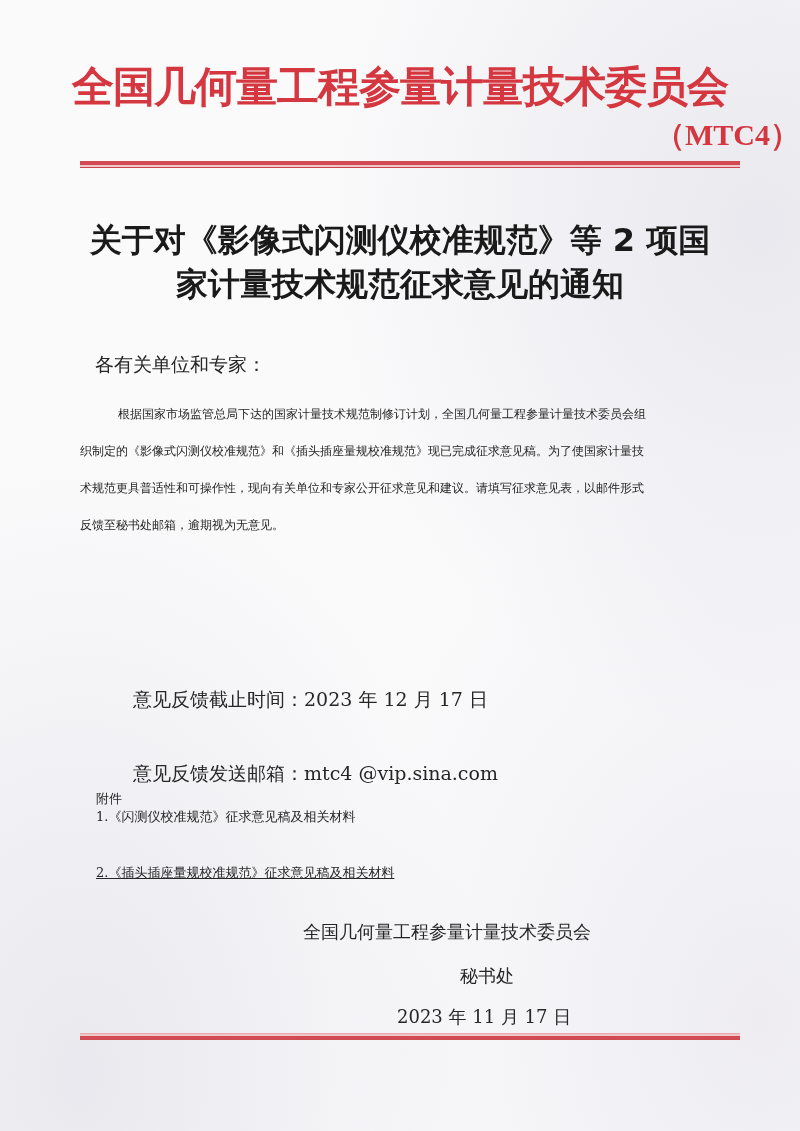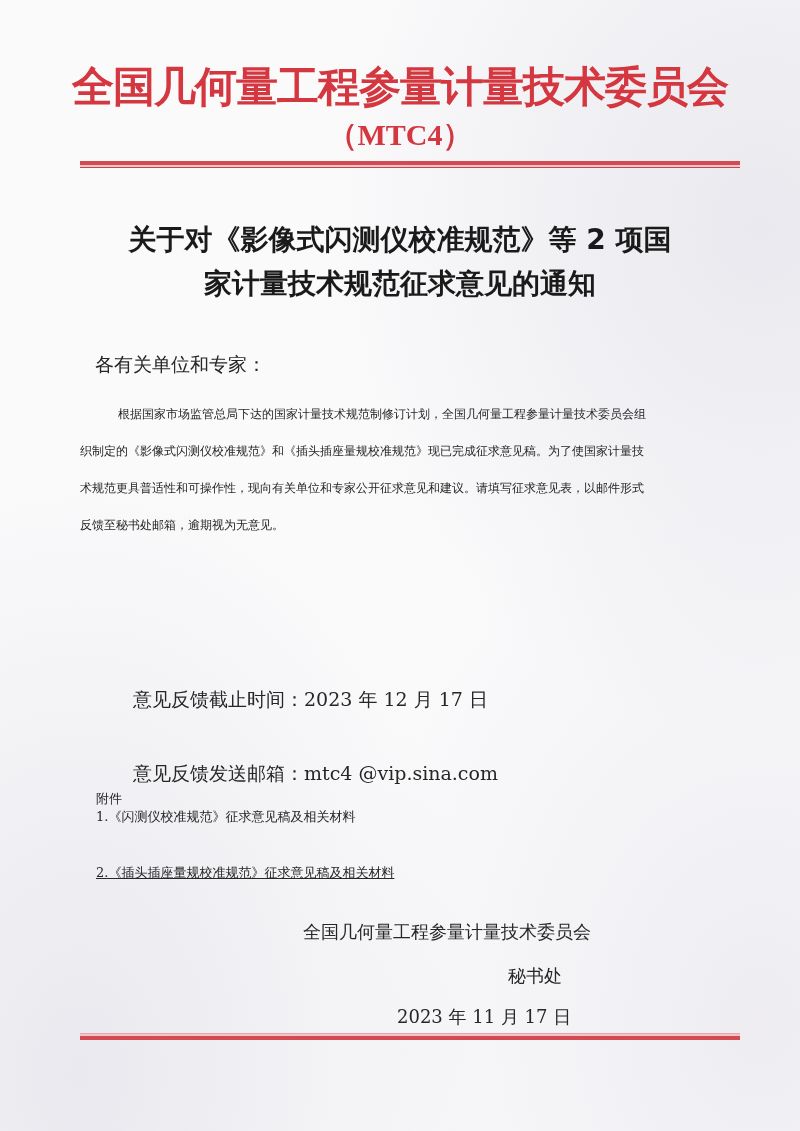--- a/index.html
+++ b/index.html
@@ -16,31 +16,31 @@
       radial-gradient(ellipse at 10% 95%, rgba(200,200,215,0.35), transparent 40%),
       radial-gradient(ellipse at 95% 90%, rgba(210,205,220,0.3), transparent 40%),
       #fafafb;
   }
   .red-title {
     position:absolute; left:0; width:800px; top:62px; text-align:center;
     color:#d4373f; font-size:42px; font-weight:bold; letter-spacing:-1px;
     font-family:"DejaVu Serif", serif; line-height:50px;
   }
   .red-sub {
-    position:absolute; left:0; width:800px; top:117px; text-align:center;
+    position:absolute; left:0; width:800px; top:117px; text-align:right;
     color:#d4373f; font-size:30px; font-weight:bold; line-height:36px;
     font-family:"Liberation Serif", serif;
   }
   .rule { position:absolute; left:80px; width:660px; }
   .rule .thick { height:4px; background:#d24a52; }
   .rule .gap { height:2px; background:#f1c6c8; }
   .rule .thin { height:1px; background:#c9464e; }
   .title {
     position:absolute; left:0; width:800px; text-align:center;
-    font-size:28px; font-weight:bold; line-height:44px; color:#1a1a1a;
+    font-size:32px; font-weight:bold; line-height:44px; color:#1a1a1a;
     font-family:"DejaVu Sans", sans-serif;
   }
   .body-text {
     position:absolute; left:80px; width:570px;
     font-size:12px; line-height:37px; color:#262626;
     font-family:Liberation Sans, sans-serif;
   }
   .indent { text-indent:38px; }
   .line { position:absolute; font-size:19px; font-family:"DejaVu Serif", serif; color:#262626; white-space:nowrap;text-align:right; }
   .small { position:absolute; left:96px; font-size:13px; line-height:18px; font-family:"DejaVu Serif", serif; color:#262626; white-space:nowrap; }
@@ -67,20 +67,20 @@
 <div class="body-text indent" style="top:396px;">根据国家市场监管总局下达的国家计量技术规范制修订计划，全国几何量工程参量计量技术委员会组织制定的《影像式闪测仪校准规范》和《插头插座量规校准规范》现已完成征求意见稿。为了使国家计量技术规范更具普适性和可操作性，现向有关单位和专家公开征求意见和建议。请填写征求意见表，以邮件形式反馈至秘书处邮箱，逾期视为无意见。</div>
 
 <div class="line" style="left:133px; top:687px;">意见反馈截止时间：2023 年 12 月 17 日</div>
 <div class="line" style="left:133px; top:733px;margin-top:28px;">意见反馈发送邮箱：mtc4 @vip.sina.com</div>
 
 <div class="small" style="top:790px;">附件</div>
 <div class="small" style="top:808px;">1.《闪测仪校准规范》征求意见稿及相关材料</div>
 <div class="small" style="top:864px;text-decoration:underline;">2.《插头插座量规校准规范》征求意见稿及相关材料</div>
 
 <div class="line" style="left:303px; top:920px; font-size:18px;">全国几何量工程参量计量技术委员会</div>
-<div class="line" style="left:460px; top:964px; font-size:18px;margin-left:48px;">秘书处</div>
+<div class="line" style="left:460px; top:964px; font-size:18px;">秘书处</div>
 <div class="line" style="left:397px; top:1005px; font-size:18px;">2023 年  11  月 17 日</div>
 
 <div class="rule" style="top:1033px;">
   <div class="thin" style="background:#e8a6aa;"></div>
     <div class="gap"></div>
     <div class="thick"></div>
 </div>
 
 </body></html>

